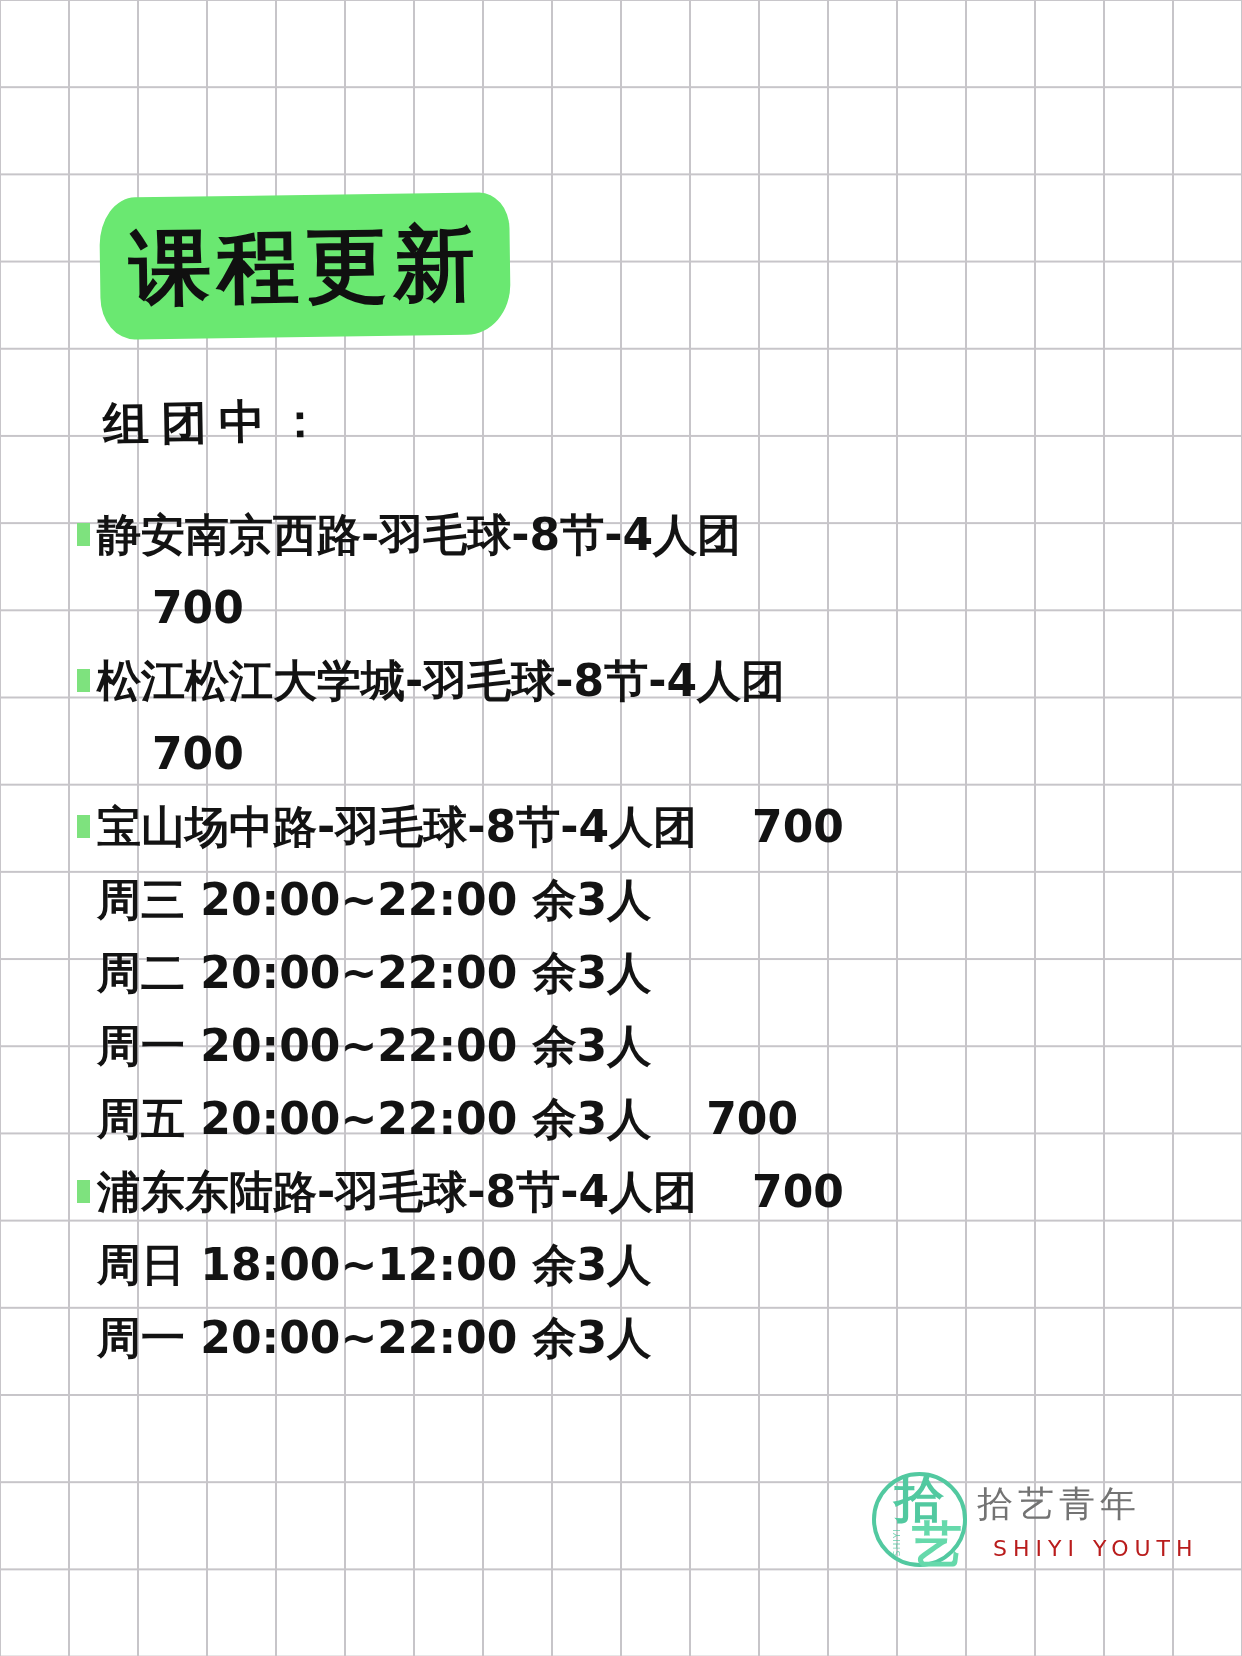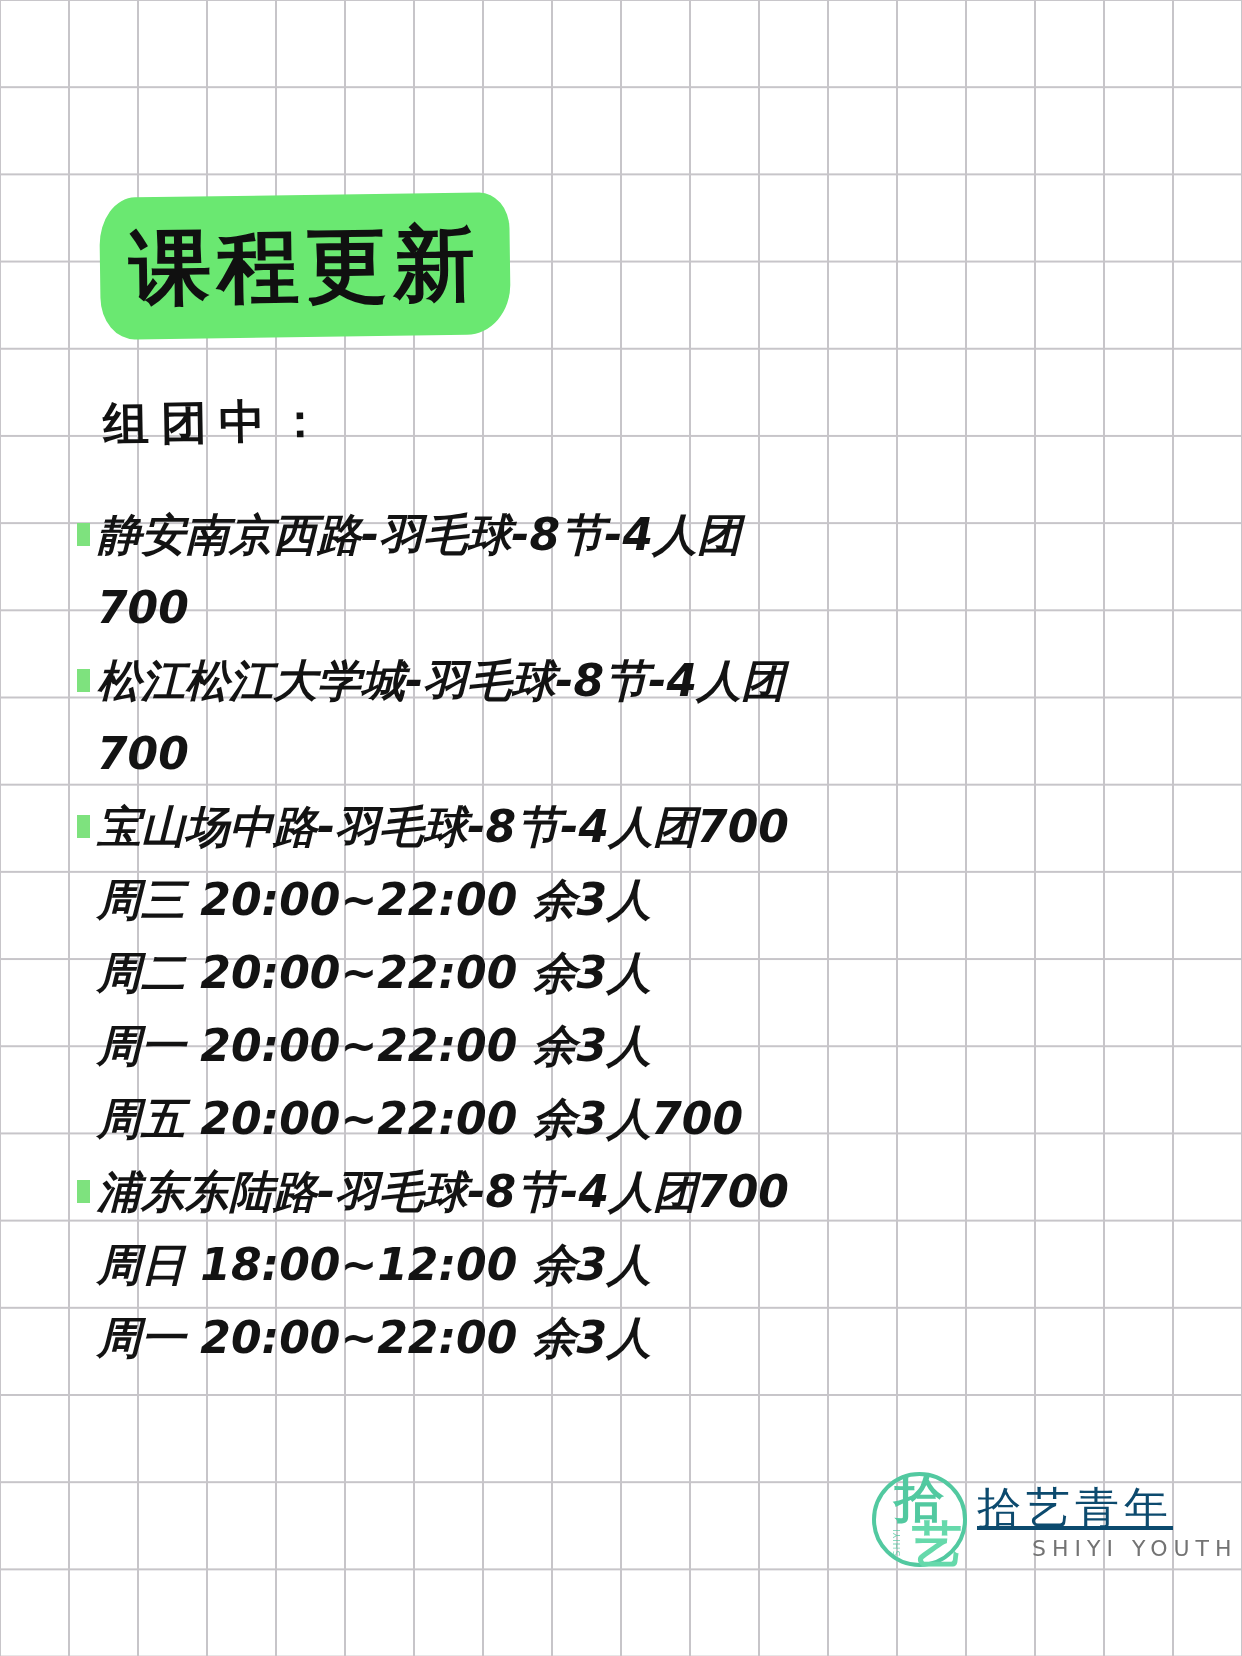--- a/index.html
+++ b/index.html
@@ -22,56 +22,56 @@
   }
   .title-text{
     font-size:82px;font-weight:900;letter-spacing:6px;color:#101010;
     white-space:nowrap;line-height:1;
   }
   .subtitle{
     position:absolute;left:103px;top:392px;
     font-size:46px;font-weight:900;letter-spacing:12px;color:#111;
     transform:rotate(-1deg);white-space:nowrap;
   }
-  .course-list{position:absolute;left:97px;top:498px;font-style:italic;}
+  .course-list{position:absolute;left:97px;top:498px;}
   .row{
     height:73px;display:flex;align-items:center;position:relative;
     font-size:44px;font-weight:700;color:#131313;white-space:nowrap;
     line-height:1;
   }
   .bullet{
     position:absolute;left:-20px;top:25px;width:13px;height:23px;
     background:#7ee27e;
   }
-  .price{}
+  .price{margin-left:55px;}
   .logo{position:absolute;left:872px;top:1472px;width:340px;height:120px;}
   .logo-circle{
     position:absolute;left:0;top:0;width:87px;height:87px;
     border:4px solid #52c9a0;border-radius:50%;
   }
   .logo-char-top{
     position:absolute;left:22px;top:2px;font-size:50px;line-height:1;
     color:#52c9a0;font-weight:700;
   }
   .logo-char-bottom{
     position:absolute;left:40px;top:48px;font-size:50px;line-height:1;
     color:#66d9ab;font-weight:700;
   }
   .logo-vertical{
     position:absolute;left:20px;top:56px;font-size:9px;color:#52c9a0;
     writing-mode:vertical-rl;transform:rotate(180deg);letter-spacing:1px;
     opacity:.75;
   }
   .logo-cn{
-    position:absolute;left:105px;top:14px;font-size:44px;line-height:1;
-    color:#0c4a6e;letter-spacing:5px;font-weight:400;white-space:nowrap;text-decoration:underline;
+    position:absolute;left:105px;top:14px;font-size:36px;line-height:1;
+    color:#737373;letter-spacing:5px;font-weight:400;white-space:nowrap;
   }
   .logo-en{
     position:absolute;left:121px;top:66px;font-size:22px;line-height:1;
-    color:#737373;letter-spacing:6px;white-space:nowrap;margin-left:39px;
+    color:#b91c1c;letter-spacing:6px;white-space:nowrap;
   }
 </style>
 </head>
 <body>
 
 <div class="title-blob">
   <div class="title-text">课程更新</div>
 </div>
 
 <div class="subtitle">组团中：</div>

